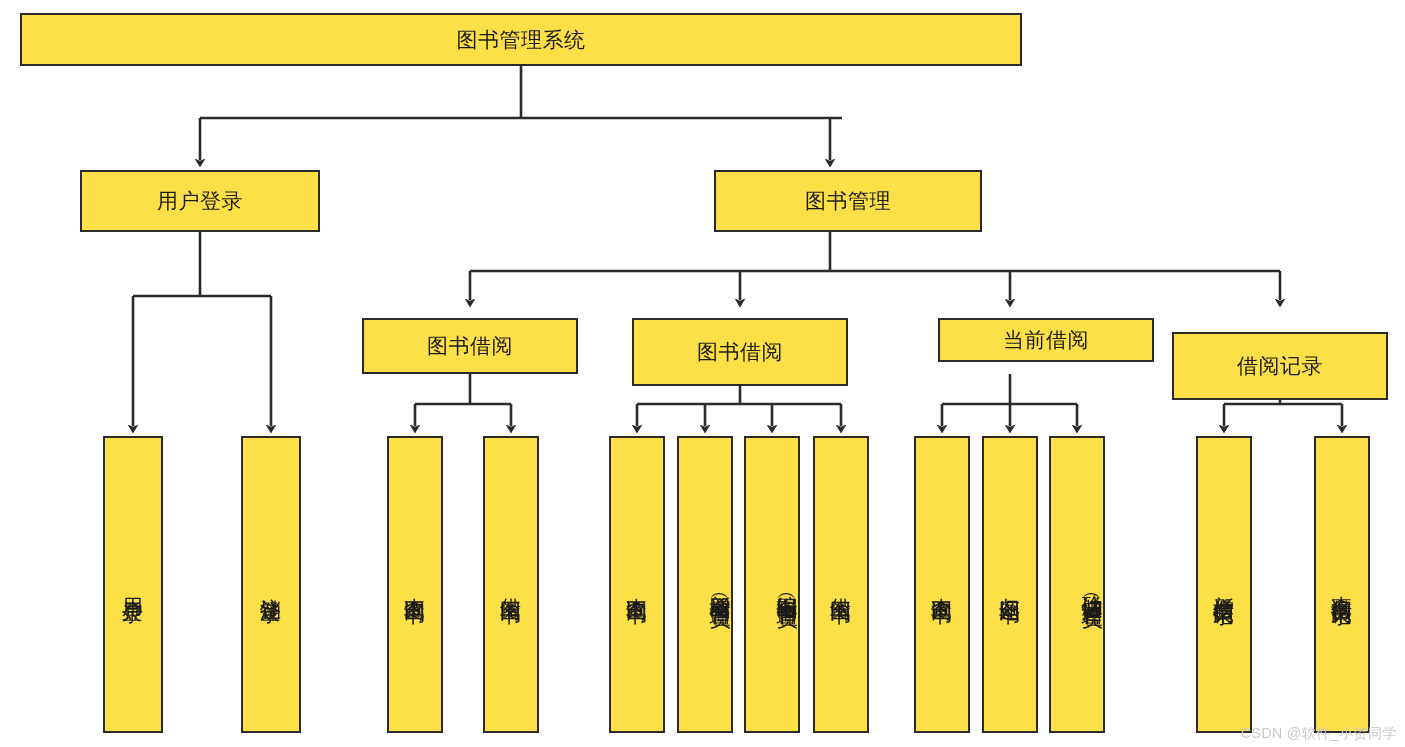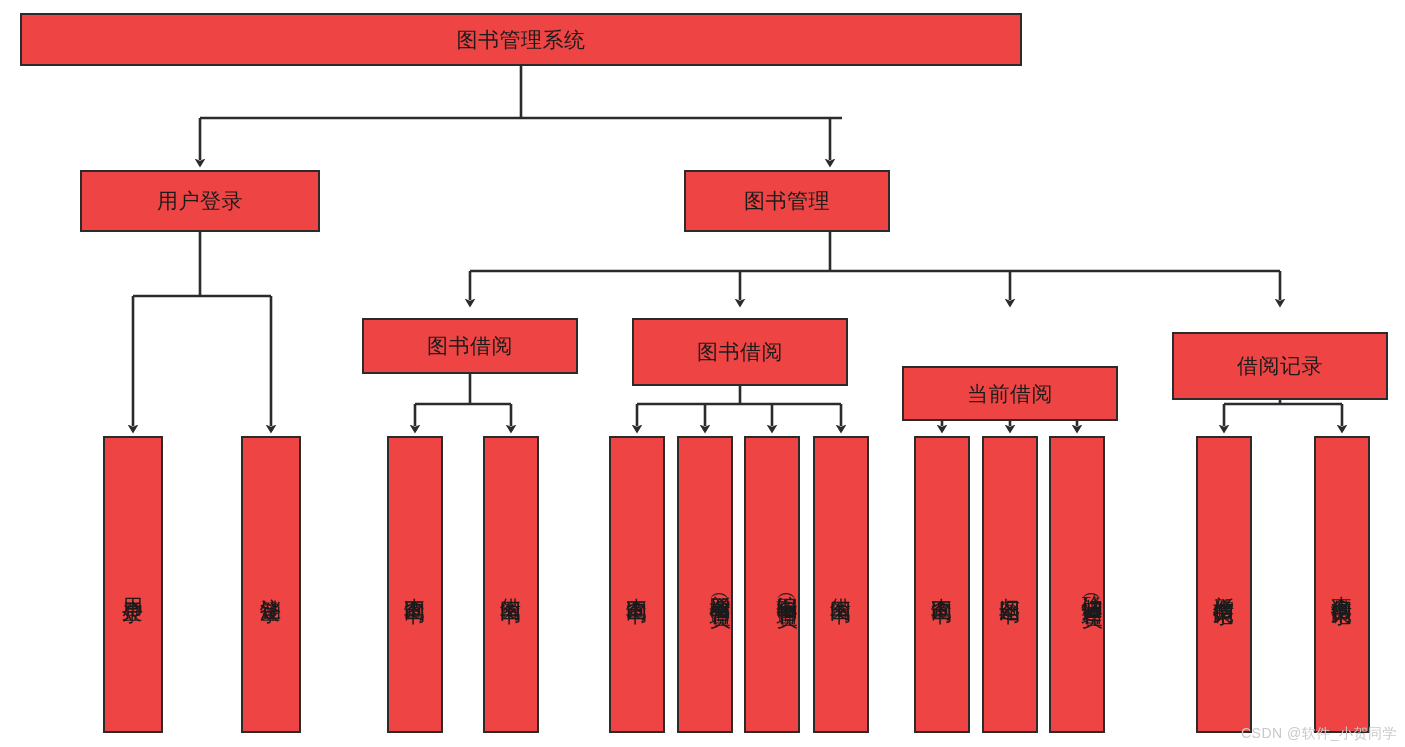--- a/index.html
+++ b/index.html
@@ -19,21 +19,21 @@
     position: absolute;
     left: 0;
     top: 0;
     width: 1405px;
     height: 747px;
     pointer-events: none;
   }
   .node {
     position: absolute;
     box-sizing: border-box;
-    background: #ef4444;
+    background: #fde047;
     border: 2px solid #2b2b2b;
     display: flex;
     align-items: center;
     justify-content: center;
     color: #1b1b1b;
   }
   .node.horiz {
     font-size: 21px;
     letter-spacing: 0.5px;
   }
@@ -130,31 +130,31 @@
     </g>
   </svg>
 
   <div class="node horiz" style="left:20px; top:13px; width:1002px; height:53px;">
     <span>图书管理系统</span>
   </div>
 
   <div class="node horiz" style="left:80px; top:170px; width:240px; height:62px;">
     <span>用户登录</span>
   </div>
-  <div class="node horiz" style="left:684px; top:170px; width:206px; height:62px;">
+  <div class="node horiz" style="left:714px; top:170px; width:268px; height:62px;">
     <span>图书管理</span>
   </div>
 
   <div class="node horiz" style="left:362px; top:318px; width:216px; height:56px;">
     <span>图书借阅</span>
   </div>
   <div class="node horiz" style="left:632px; top:318px; width:216px; height:68px;">
     <span>图书借阅</span>
   </div>
-  <div class="node horiz" style="left:902px; top:318px; width:216px; height:55px;margin-top:48px;">
+  <div class="node horiz" style="left:938px; top:318px; width:216px; height:44px;">
     <span>当前借阅</span>
   </div>
   <div class="node horiz" style="left:1172px; top:332px; width:216px; height:68px;">
     <span>借阅记录</span>
   </div>
 
   <div class="node vert" style="left:103px; top:436px; width:60px; height:297px;">
     <div class="vwrap">
         <span class="vlabel">用户登录</span>
       </div>

